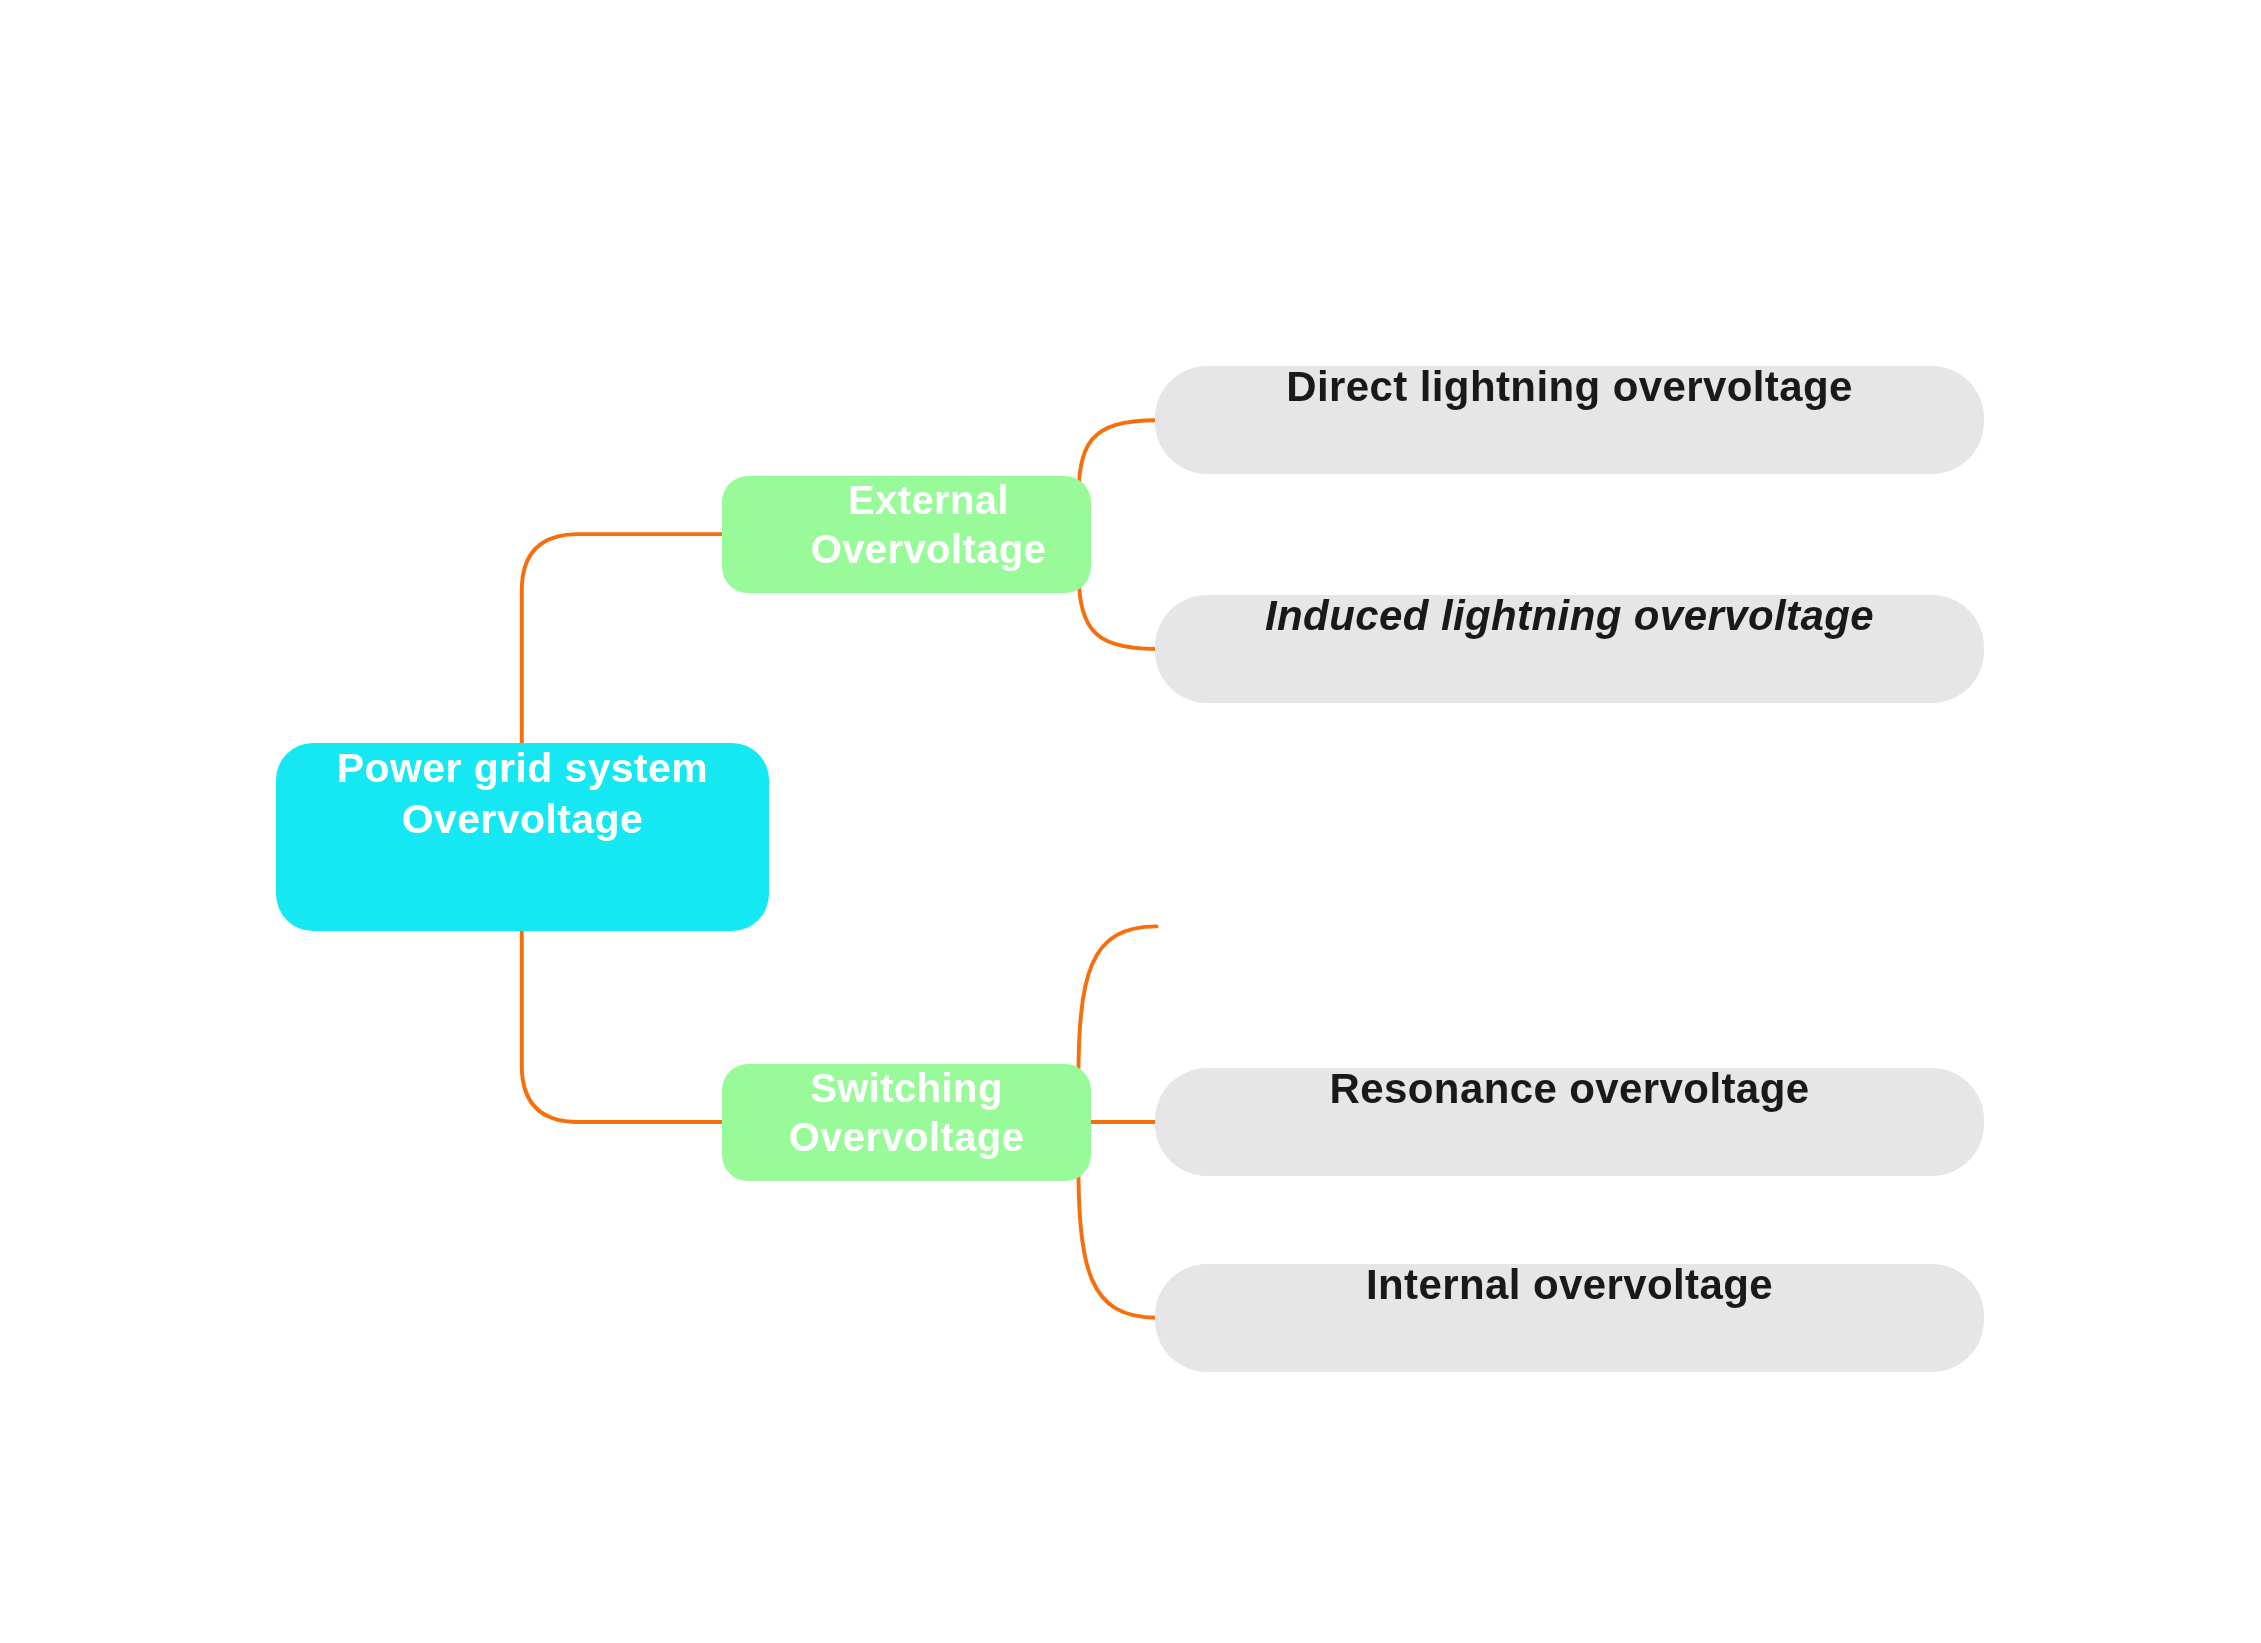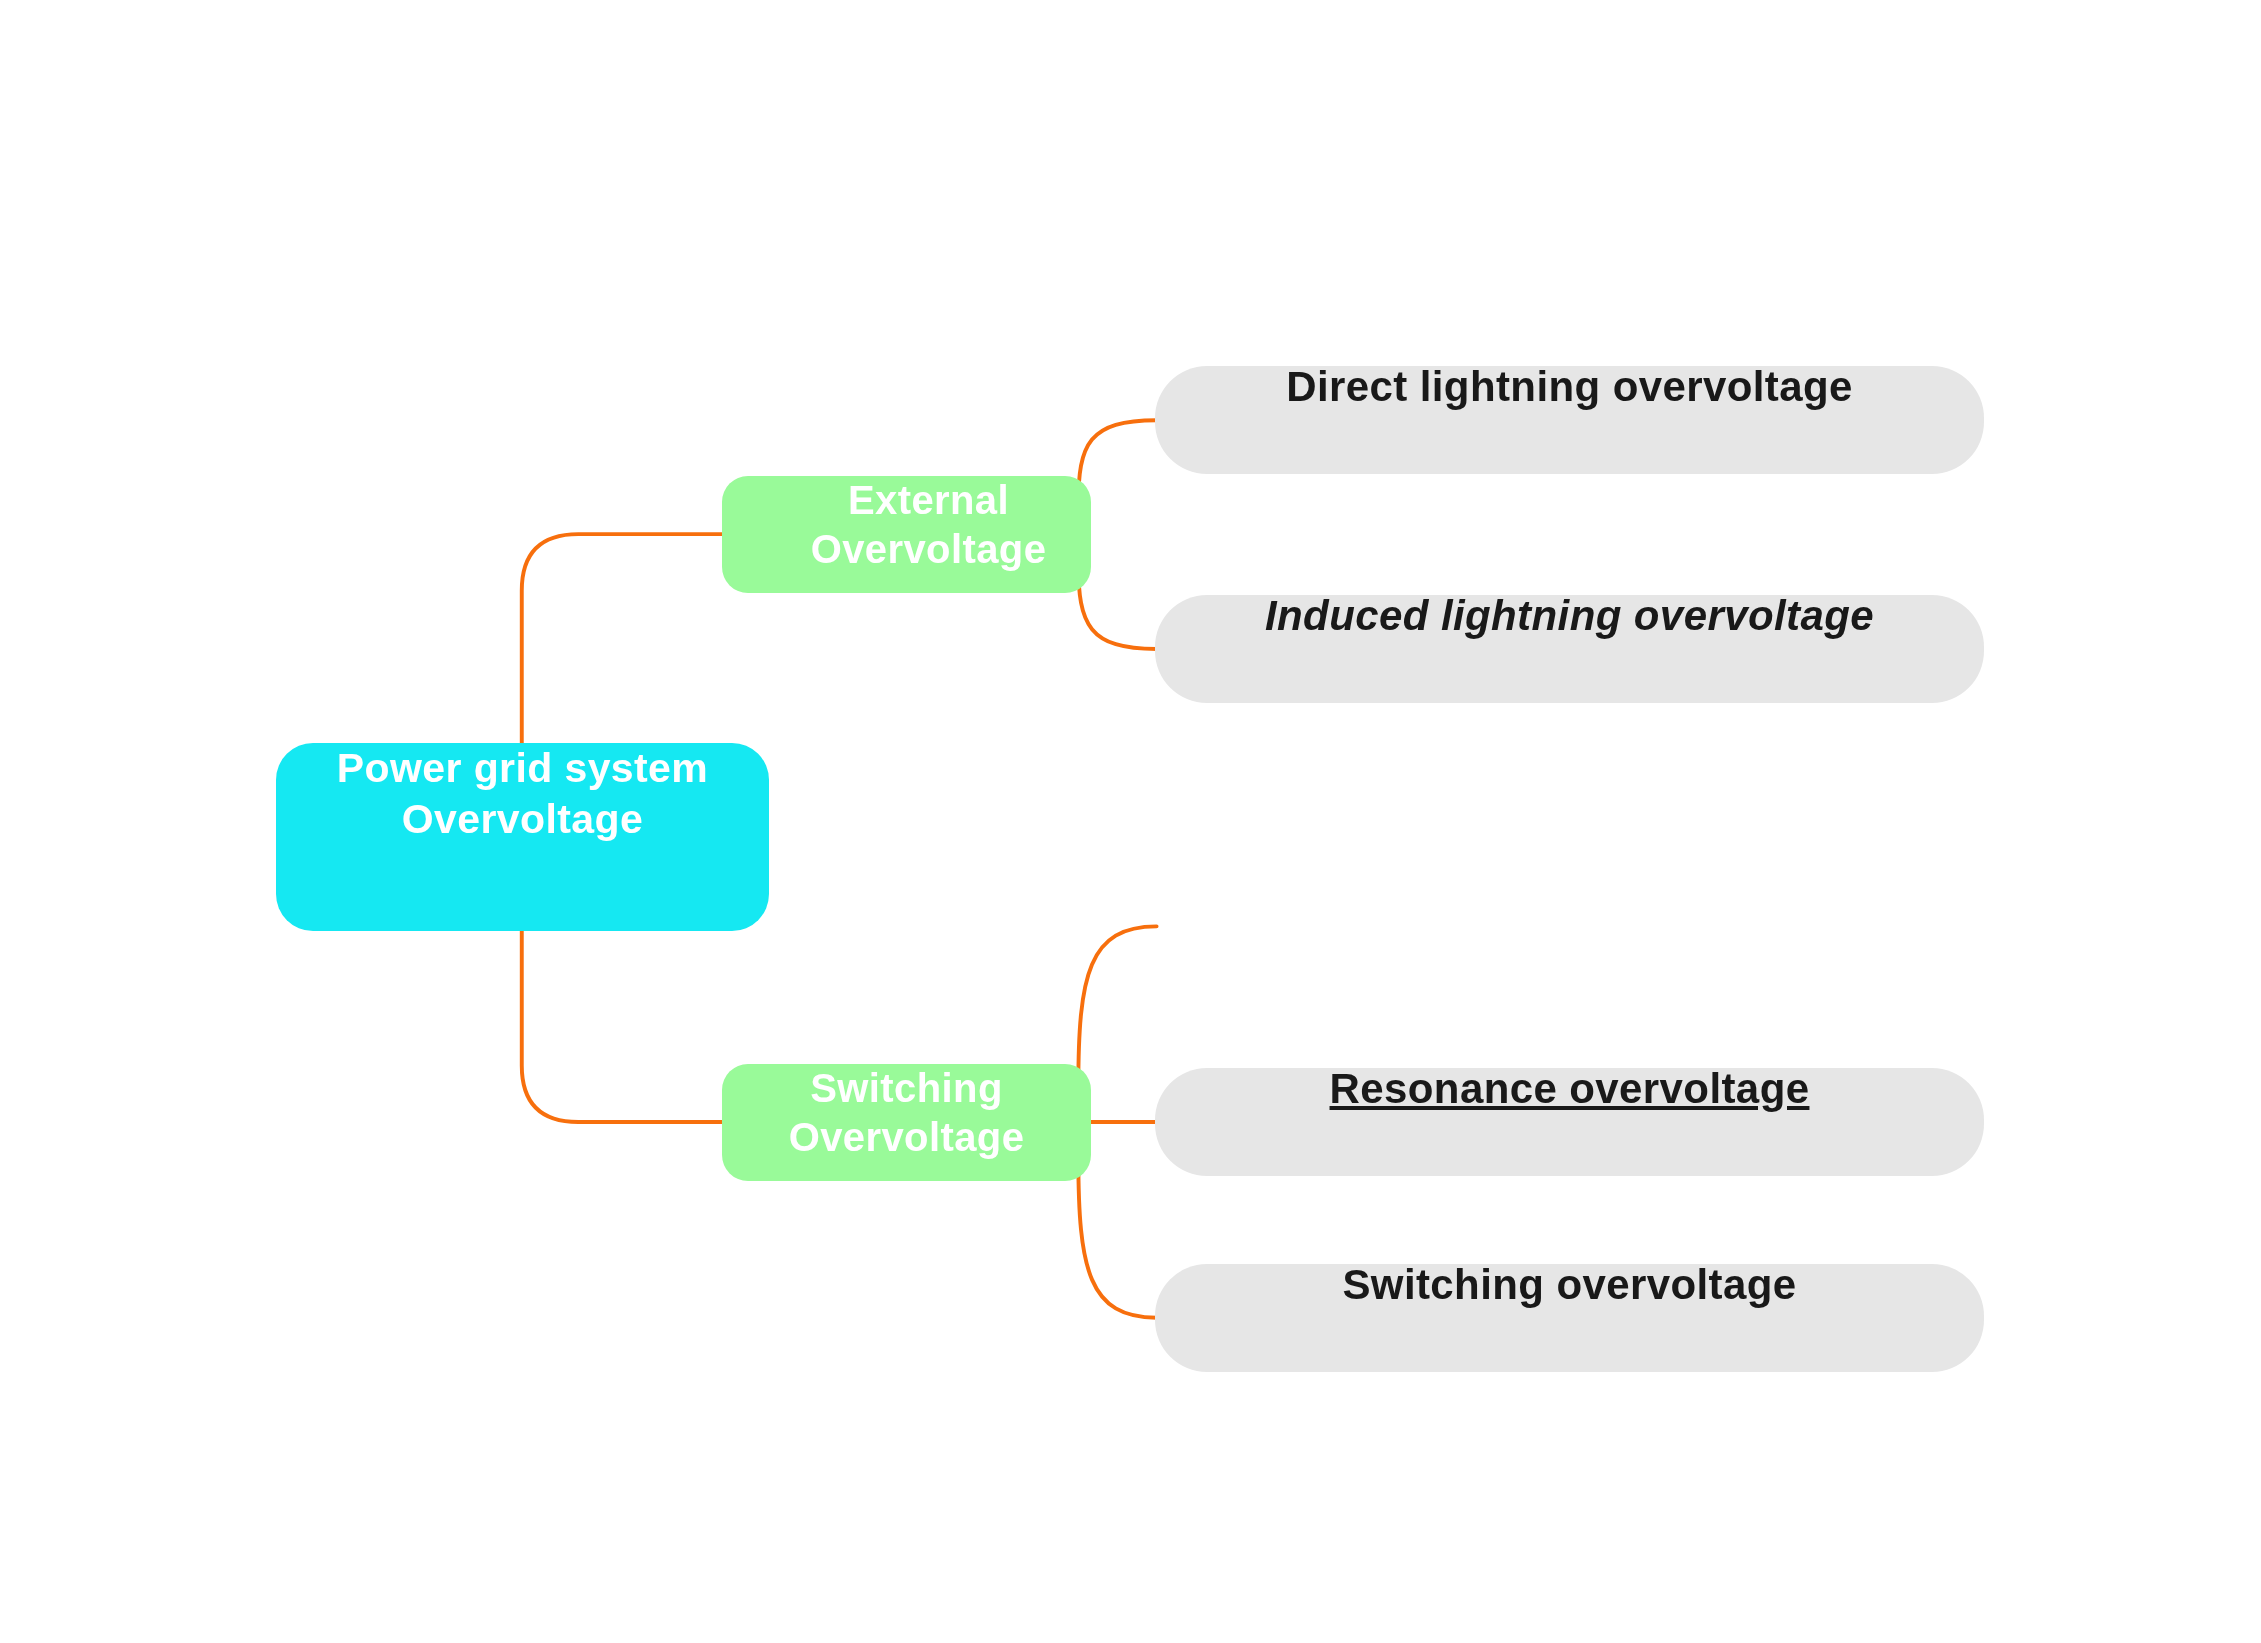--- a/index.html
+++ b/index.html
@@ -40,21 +40,21 @@
   .node.branch.external{top:476px;padding-left:44px;}
   .node.branch.internal{top:1064px;}
   .node.leaf{
     left:1155px;width:829px;height:108px;
     background:var(--leaf-fill);border-radius:52px;
     color:var(--leaf-text);font-size:42px;line-height:1;
   }
   .leaf.pos-1{top:366px;}
   .leaf.pos-2{top:595px;font-style:italic;}
   .leaf.pos-3{top:872px;}
-  .leaf.pos-4{top:1068px;text-decoration:underline;}
+  .leaf.pos-4{top:1068px;}
   .leaf.pos-5{top:1264px;}
 </style>
 </head>
 <body>
 
 <div class="canvas">
 
   <svg class="edges" viewBox="0 0 2600 1890" aria-hidden="true">
     <path d="M 830 614 L 665 614 Q 600 614 600 679 L 600 1225 Q 600 1290 665 1290 L 830 1290" stroke="#f76f0d"></path>
     <path d="M 1240 580 C 1240 510 1252 483 1330 483" stroke="#f76f0d"></path>
@@ -86,17 +86,17 @@
   <div class="node leaf pos-2">
     <span>Induced lightning overvoltage</span>
   </div>
 
 
   <div class="node leaf pos-4">
     <span>Resonance overvoltage</span>
   </div>
 
   <div class="node leaf pos-5">
-    <span>Switching overvoltage</span>
+    <span>Internal overvoltage</span>
   </div>
 
 </div>
 
 
 </body></html>

